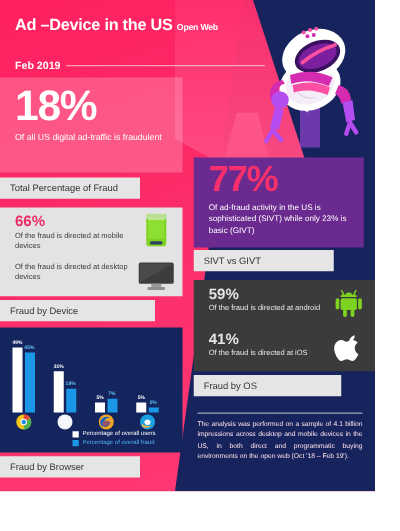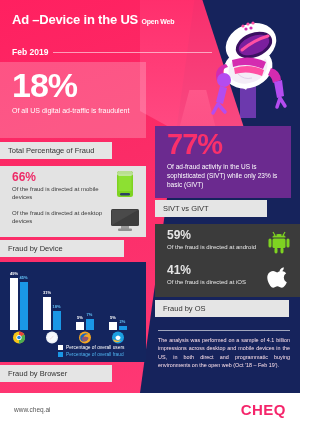--- a/index.html
+++ b/index.html
@@ -54,21 +54,21 @@
   .cap18 { color:#fff; font-size:7px; line-height:1.35; padding:4px 14px 0 12px; }
 
   .tag {
     background:#e5e5e5; color:#333; font-size:7.5px;
     padding:4px 8px; display:inline-block;
   }
   .tag-18  { position:absolute; left:0;   top:142px; width:112px; }
   .tag-dev { position:absolute; left:0;   top:240px; width:124px; }
   .tag-br  { position:absolute; left:0;   top:365px; width:112px; }
   .tag-sg  { position:absolute; left:155px; top:200px; width:112px; }
-  .tag-os  { position:absolute; left:155px; top:300px; width:134px; }
+  .tag-os  { position:absolute; left:155px; top:300px; width:118px; }
 
   
   .panel-dev {
     position:absolute; left:0; top:166px; width:146px; height:71px;
     background:#e3e3e3;
   }
   .stat-row { display:flex; align-items:flex-start; padding:5px 6px 0 12px; }
   .stat-text { flex:1; }
   .stat-num { color:#ee2b68; font-size:12px; font-weight:bold; line-height:1.1; }
   .stat-cap { color:#3a3a3a; font-size:6px; line-height:1.35; margin-top:1px; }
@@ -328,18 +328,14 @@
       </div>
     </div>
   </div>
   <div class="tag tag-os">Fraud by OS</div>
 
   <div class="note">
     <div class="note-rule"></div>
     <div class="note-text">The analysis was performed on a sample of 4.1 billion impressions across desktop and mobile devices in the US, in both direct and programmatic buying environments on the open web (Oct '18 – Feb 19').</div>
   </div>
 
-  <div class="footer">
-    <span class="site">www.cheq.ai</span>
-    <span class="logo">CHEQ</span>
-  </div>
 
 </div>
 
 </body></html>

